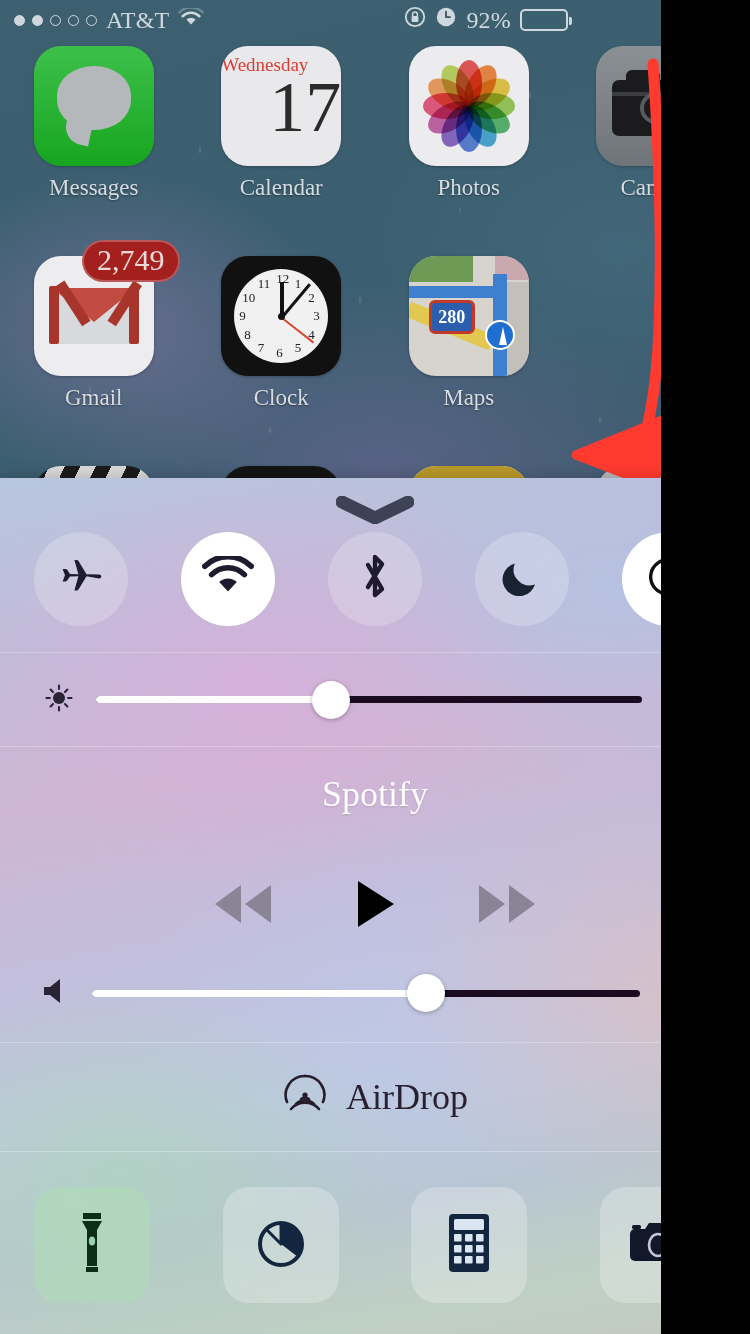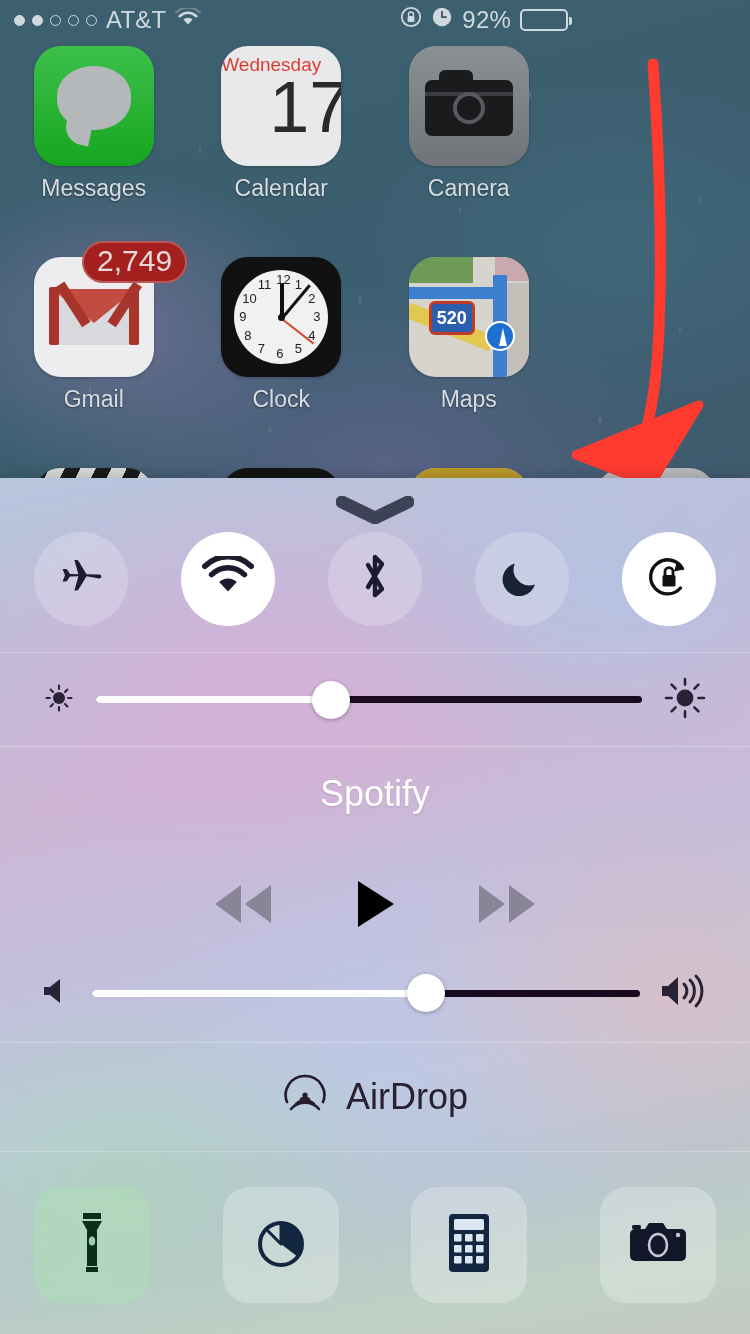--- a/index.html
+++ b/index.html
@@ -2,21 +2,21 @@
 <html><head>
 <meta charset="utf-8">
 <style>
   * { margin:0; padding:0; box-sizing:border-box; }
   html, body {
     width:750px; height:1334px;
     font-family:"Liberation Sans", sans-serif;
     overflow:hidden; background:#000;
   }
   #screen {
-    position:relative; width:750px; height:1334px; overflow:hidden;
+    position:relative; width:661px; height:1334px; overflow:hidden;font-family:Liberation Serif, serif;
   }
 
   
   #home {
     position:absolute; left:0; top:0; width:750px; height:1334px;
     background:
       radial-gradient(ellipse 300px 220px at 120px 330px, rgba(140,120,170,.55), rgba(140,120,170,0) 70%),
       radial-gradient(ellipse 360px 240px at 620px 250px, rgba(70,110,130,.5), rgba(70,110,130,0) 70%),
       radial-gradient(ellipse 420px 260px at 380px 470px, rgba(120,105,160,.45), rgba(120,105,160,0) 72%),
       linear-gradient(165deg,#3d6070 0%, #3b5f70 28%, #44596e 52%, #5a5a76 72%, #6a6283 100%);
@@ -274,20 +274,37 @@
       </div>
 
       <div class="appcell">
         <div class="appicon ic-calendar">
           <div class="cal-day">Wednesday</div>
           <div class="cal-num">17</div>
         </div>
         <div class="applabel">Calendar</div>
       </div>
 
+      <div class="appcell">
+        <div class="appicon ic-photos" id="photosicon">
+            <span class="petal" style="background: rgb(232, 64, 58); transform: translate(-50%, -100%) rotate(0deg);"></span>
+            <span class="petal" style="background: rgb(239, 122, 42); transform: translate(-50%, -100%) rotate(30deg);"></span>
+            <span class="petal" style="background: rgb(232, 194, 42); transform: translate(-50%, -100%) rotate(60deg);"></span>
+            <span class="petal" style="background: rgb(140, 198, 63); transform: translate(-50%, -100%) rotate(90deg);"></span>
+            <span class="petal" style="background: rgb(63, 174, 90); transform: translate(-50%, -100%) rotate(120deg);"></span>
+            <span class="petal" style="background: rgb(47, 159, 208); transform: translate(-50%, -100%) rotate(150deg);"></span>
+            <span class="petal" style="background: rgb(63, 111, 208); transform: translate(-50%, -100%) rotate(180deg);"></span>
+            <span class="petal" style="background: rgb(122, 82, 192); transform: translate(-50%, -100%) rotate(210deg);"></span>
+            <span class="petal" style="background: rgb(192, 79, 158); transform: translate(-50%, -100%) rotate(240deg);"></span>
+            <span class="petal" style="background: rgb(232, 64, 111); transform: translate(-50%, -100%) rotate(270deg);"></span>
+            <span class="petal" style="background: rgb(242, 146, 74); transform: translate(-50%, -100%) rotate(300deg);"></span>
+            <span class="petal" style="background: rgb(184, 212, 74); transform: translate(-50%, -100%) rotate(330deg);"></span>
+          </div>
+        <div class="applabel">Photos</div>
+      </div>
 
       <div class="appcell">
         <div class="appicon ic-camera">
           <span class="hump"></span>
             <span class="body"></span>
           <span class="strip"></span>
             <span class="lens"></span>
         </div>
         <div class="applabel">Camera</div>
       </div>
@@ -332,21 +349,21 @@
       </div>
 
       <div class="appcell">
         <div class="appicon ic-maps">
           <span class="grn"></span>
             <span class="pink"></span>
             <span class="gry"></span>
           <span class="yel"></span>
             <span class="blu"></span>
             <span class="blu2"></span>
-          <span class="shield">520</span>
+          <span class="shield">280</span>
           <span class="puck"></span>
         </div>
         <div class="applabel">Maps</div>
       </div>
     </div>
 
     <div class="approw">
       <div class="appcell">
         <div class="appicon ic-videos">
           <span class="clap"></span>

